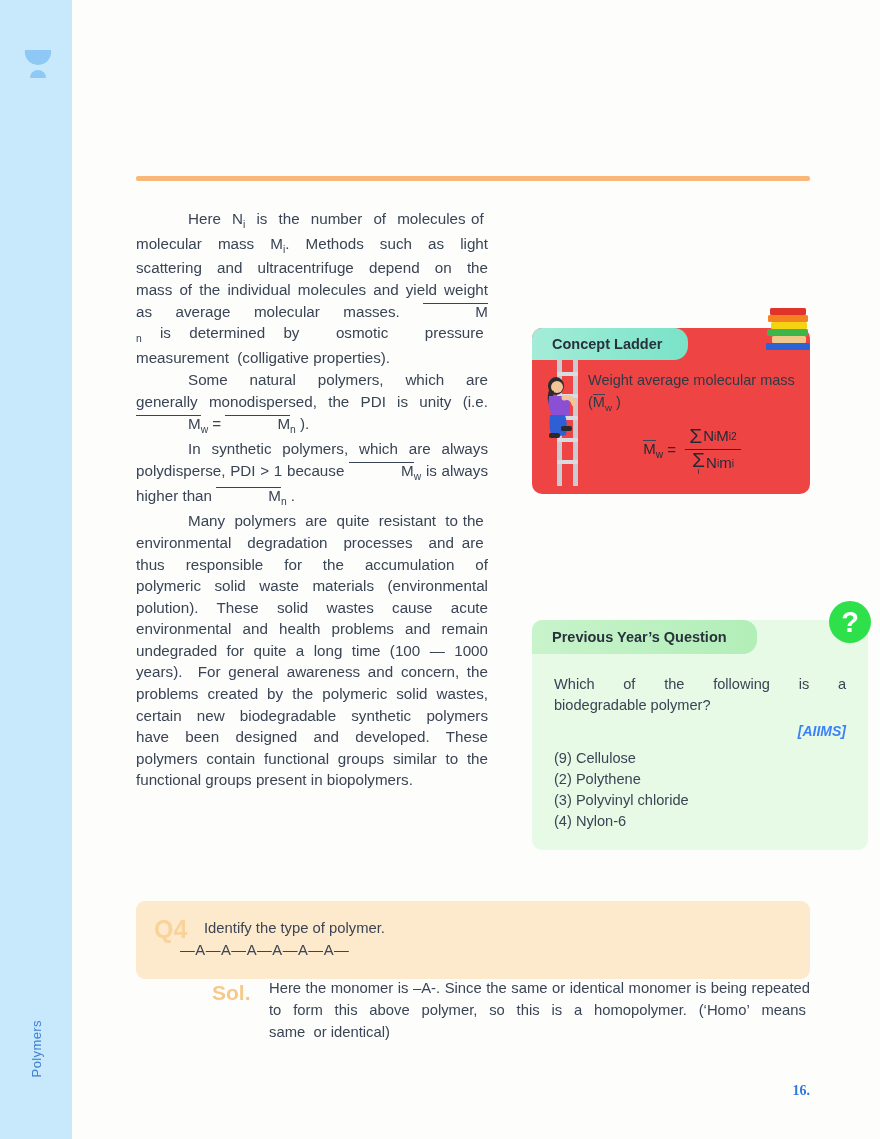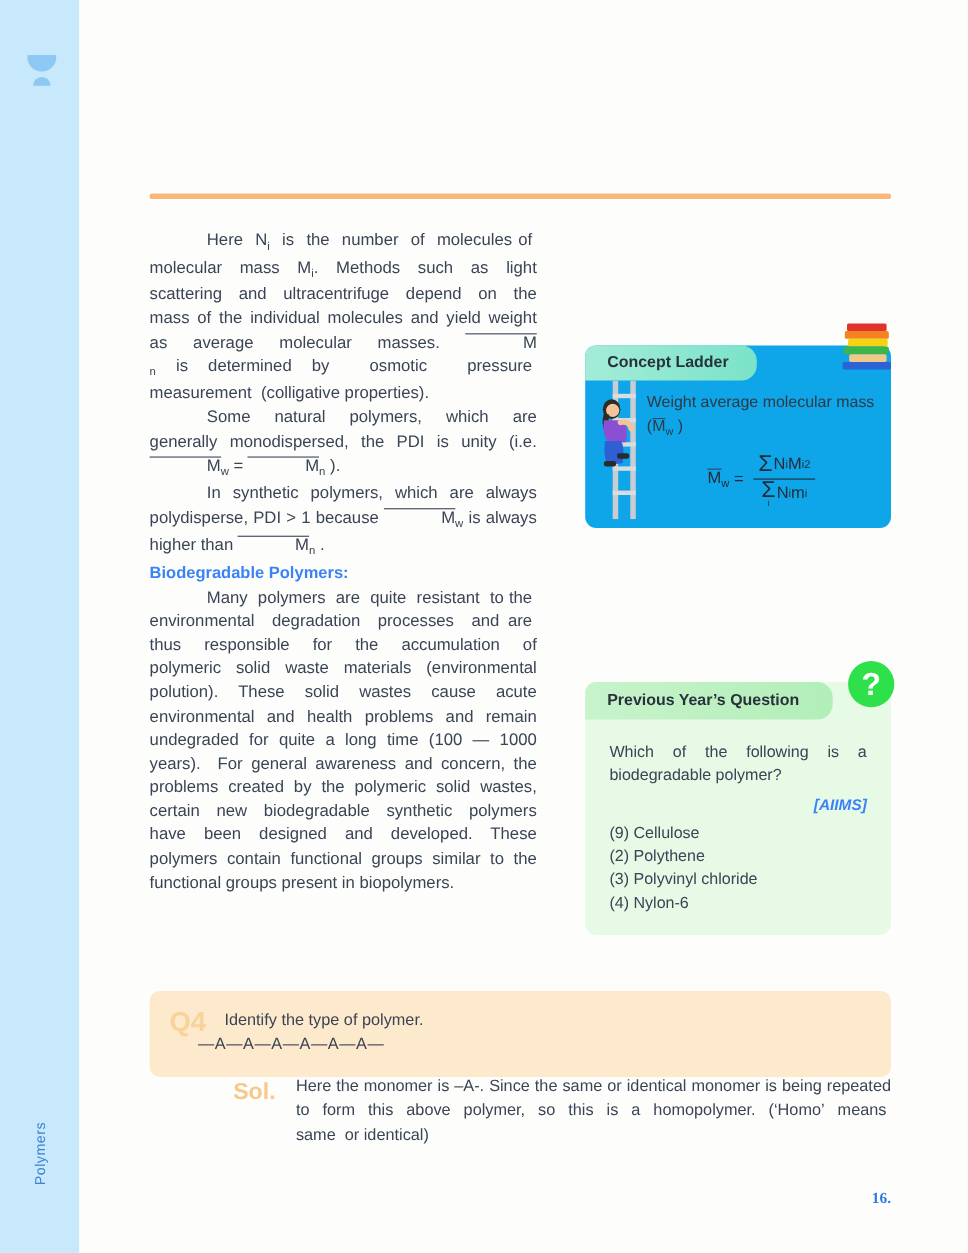--- a/index.html
+++ b/index.html
@@ -93,23 +93,23 @@
     text-indent: 0;
     font-family: "Liberation Sans", sans-serif;
   }
 
   
   .card {
     position: absolute;
     border-radius: 10px;
   }
   #concept-card {
-    left: 460px; top: 314px;
+    left: 460px; top: 328px;
     width: 278px;
-    background: #0ea5e9;
+    background: #ef4444;
     min-height: 164px;
   }
   #concept-card .card-head {
     display: inline-block;
     background: linear-gradient(90deg, #a4ecd8 0%, #79e3c8 100%);
     border-radius: 10px 14px 14px 0;
     padding: 8px 26px 8px 20px;
     font-weight: bold;
     font-size: 14.5px;
     color: #28323c;
@@ -164,21 +164,21 @@
     flex-direction: column;
     align-items: center;
     font-size: 21px;
     line-height: 0.85;
     margin-right: 1px;
   }
   .sigma-sub i { font-size: 8px; font-style: normal; }
 
   #pyq-card {
     left: 460px; top: 620px;
-    width: 278px;
+    width: 336px;
     background: #e6fae6;
     min-height: 210px;
   }
   #pyq-card .card-head {
     display: inline-block;
     background: linear-gradient(90deg, #c8f3cb 0%, #b2eeb8 100%);
     border-radius: 10px 14px 14px 0;
     padding: 9px 30px 9px 20px;
     font-weight: bold;
     font-size: 14.5px;
@@ -289,21 +289,20 @@
   <div class="top-rule"></div>
 
   <div class="text-col">
 
     <p>Here&nbsp; N<sub>i</sub>&nbsp; is&nbsp; the&nbsp; number&nbsp; of&nbsp; molecules of&nbsp; molecular&nbsp; mass&nbsp; M<sub>i</sub>.&nbsp; Methods&nbsp; such&nbsp; as&nbsp; light scattering&nbsp; and&nbsp; ultracentrifuge&nbsp; depend&nbsp; on&nbsp; the mass of the individual molecules and yield weight as&nbsp;average&nbsp;molecular&nbsp;masses.&nbsp;<span class="ovl">M</span><sub>n</sub>&nbsp;is&nbsp;determined by&nbsp; osmotic&nbsp; pressure&nbsp; measurement&nbsp; (colligative properties).</p>
 
     <p>Some&nbsp;&nbsp;&nbsp; natural&nbsp;&nbsp;&nbsp; polymers,&nbsp;&nbsp;&nbsp; which&nbsp;&nbsp;&nbsp; are generally&nbsp; monodispersed,&nbsp; the&nbsp; PDI&nbsp; is&nbsp; unity&nbsp; (i.e. <span class="ovl">M</span><sub>w</sub>&nbsp;=&nbsp;<span class="ovl">M</span><sub>n</sub>&nbsp;).</p>
 
     <p>In&nbsp; synthetic&nbsp; polymers,&nbsp; which&nbsp; are&nbsp; always polydisperse, PDI &gt; 1 because <span class="ovl">M</span><sub>w</sub> is always higher than&nbsp;<span class="ovl">M</span><sub>n</sub>&nbsp;.</p>
 
-    <p class="sec-head noindent">Biodegradable Polymers:</p>
 
     <p>Many&nbsp; polymers&nbsp; are&nbsp; quite&nbsp; resistant&nbsp; to the&nbsp; environmental&nbsp; degradation&nbsp; processes&nbsp; and are&nbsp; thus&nbsp; responsible&nbsp; for&nbsp; the&nbsp; accumulation&nbsp; of polymeric&nbsp;solid&nbsp;waste&nbsp;materials&nbsp;(environmental polution).&nbsp; These&nbsp; solid&nbsp; wastes&nbsp; cause&nbsp; acute environmental&nbsp;and&nbsp;health&nbsp;problems&nbsp;and&nbsp;remain undegraded&nbsp; for&nbsp; quite&nbsp; a&nbsp; long&nbsp; time&nbsp; (100&nbsp; —&nbsp; 1000 years).&nbsp; For&nbsp;general&nbsp;awareness&nbsp;and&nbsp;concern,&nbsp;the problems&nbsp;created&nbsp;by&nbsp;the&nbsp;polymeric&nbsp;solid&nbsp;wastes, certain&nbsp; new&nbsp; biodegradable&nbsp; synthetic&nbsp; polymers have&nbsp; been&nbsp; designed&nbsp; and&nbsp; developed.&nbsp; These polymers&nbsp;contain&nbsp;functional&nbsp;groups&nbsp;similar&nbsp;to&nbsp;the functional&nbsp;groups&nbsp;present&nbsp;in&nbsp;biopolymers.</p>
   </div>
 
   <div class="card" id="concept-card">
     <div class="card-head">Concept Ladder</div>
 
     <svg class="books-icon" viewBox="0 0 52 50">
       <rect x="8" y="4" width="36" height="7" rx="1.5" fill="#e0342b"></rect>
       <rect x="6" y="11" width="40" height="7" rx="1.5" fill="#f58220"></rect>

